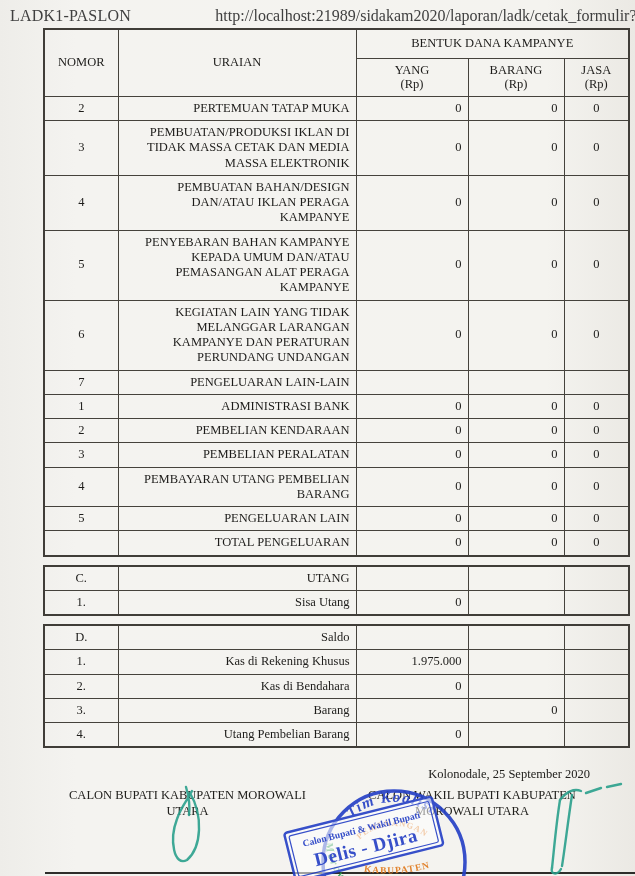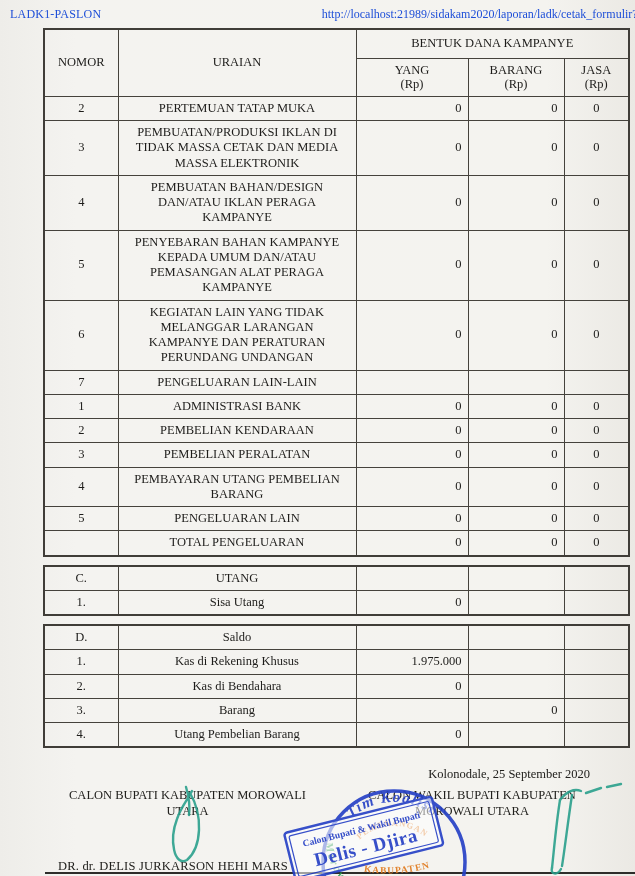--- a/index.html
+++ b/index.html
@@ -6,21 +6,21 @@
   body{
     width:635px;height:876px;overflow:hidden;
     font-family:"Liberation Serif","DejaVu Serif",serif;
     color:#1d1c1a;
     background:linear-gradient(90deg,#eeede9 0%,#f4f3f0 12%,#f4f3ef 86%,#ebe9e4 100%);
   }
   .page{position:relative;width:635px;height:876px;overflow:hidden;}
   
   .pghead{
     position:absolute;top:7px;left:10px;right:0;height:18px;
-    font-size:12px;color:#1d4ed8;white-space:nowrap;font-family:Liberation Serif, serif;
+    font-size:16px;color:#404040;white-space:nowrap;font-family:Liberation Serif, serif;
   }
   .pghead .doc{position:absolute;left:0;top:0;letter-spacing:.2px;}
   .pghead .url{position:absolute;right:-6px;top:0;}
   
   table.doc{
     border-collapse:collapse;table-layout:fixed;
     width:585px;margin-left:43px;
     font-size:12.5px;line-height:1.22;
   }
   table.doc.main{margin-top:28px;}
@@ -28,21 +28,21 @@
   table.doc th,table.doc td{
     border:1.5px solid #45423c;
     padding:4px 6px;vertical-align:middle;
     overflow:hidden;
   }
   table.doc{border:2px solid #403d38;}
   thead th{font-weight:normal;text-align:center;padding:3px 4px;}
   thead .grp{height:20px;}
   thead .sub2 div{line-height:1.15;}
   td.c-no{text-align:center;}
-  td.c-uraian{text-align:center;padding-left:8px;}
+  td.c-uraian{text-align:right;padding-left:8px;}
   td.c-uang{text-align:right;padding-right:40px;}
   td.c-barang{text-align:right;padding-right:24px;}
   td.c-jasa{text-align:center;}
   
   .footer-text{position:absolute;font-size:12.5px;color:#21201d;}
   .t-center{text-align:center;line-height:1.25;}
   .date-line{left:355px;top:767px;width:235px;text-align:right;}
   .title-left{left:55px;top:788px;width:265px;}
   .title-right{left:352px;top:788px;width:240px;}
   .name-left{left:58px;top:859px;letter-spacing:.2px;white-space:nowrap;}
@@ -248,21 +248,20 @@
           <td class="c-uang">0</td>
           <td class="c-barang"></td>
           <td class="c-jasa"></td>
         </tr>
       </tbody>
   </table>
 
   <div class="footer-text date-line">Kolonodale, 25 September 2020</div>
   <div class="footer-text t-center title-left">CALON BUPATI KABUPATEN MOROWALI UTARA</div>
   <div class="footer-text t-center title-right">CALON WAKIL BUPATI KABUPATEN MOROWALI UTARA</div>
-  <div class="footer-text name-left">DR. dr. DELIS JURKARSON HEHI MARS</div>
   <div class="footer-text name-right">DJIRA K</div>
   <div class="bottom-rule"></div>
 
   <svg class="sig-svg" width="635" height="121">
     <g stroke="#2aa08c" stroke-width="2.4" fill="none" stroke-linecap="round" opacity="0.9">
       <path d="M190 38 C 203 60, 202 92, 187 105 C 174 112, 169 85, 177 64 C 181 52, 188 44, 192 36 M186 32 C 189 42, 190 52, 189 60"></path>
       <g>
         <path d="M560 45 C 556 70, 554 95, 552 113"></path>
         <path d="M572 40 C 568 66, 565 92, 562 111"></path>
         <path d="M560 45 C 566 37, 574 33, 581 36"></path>

